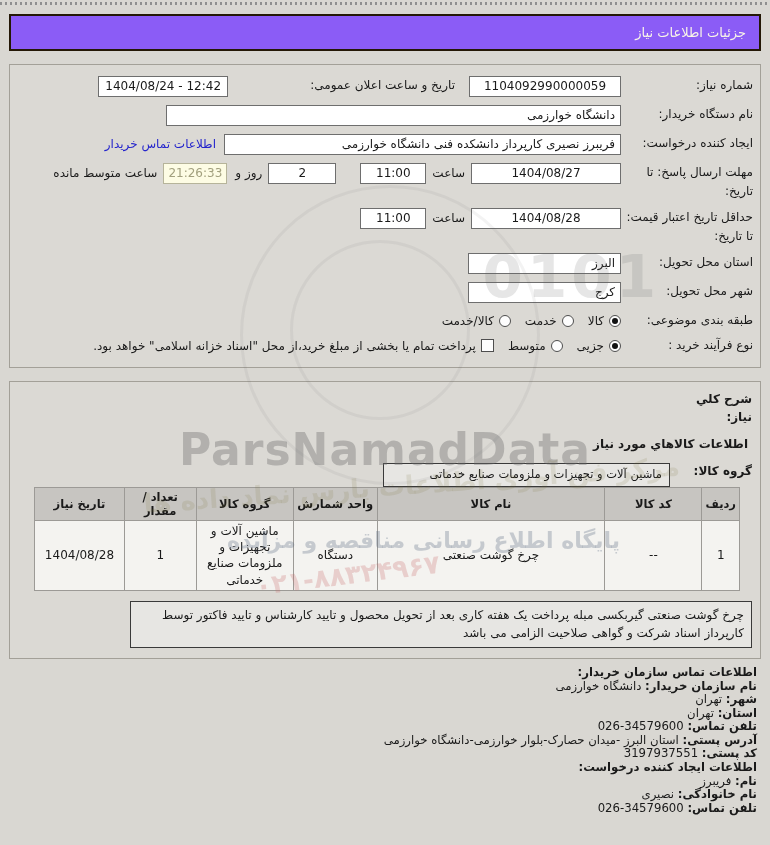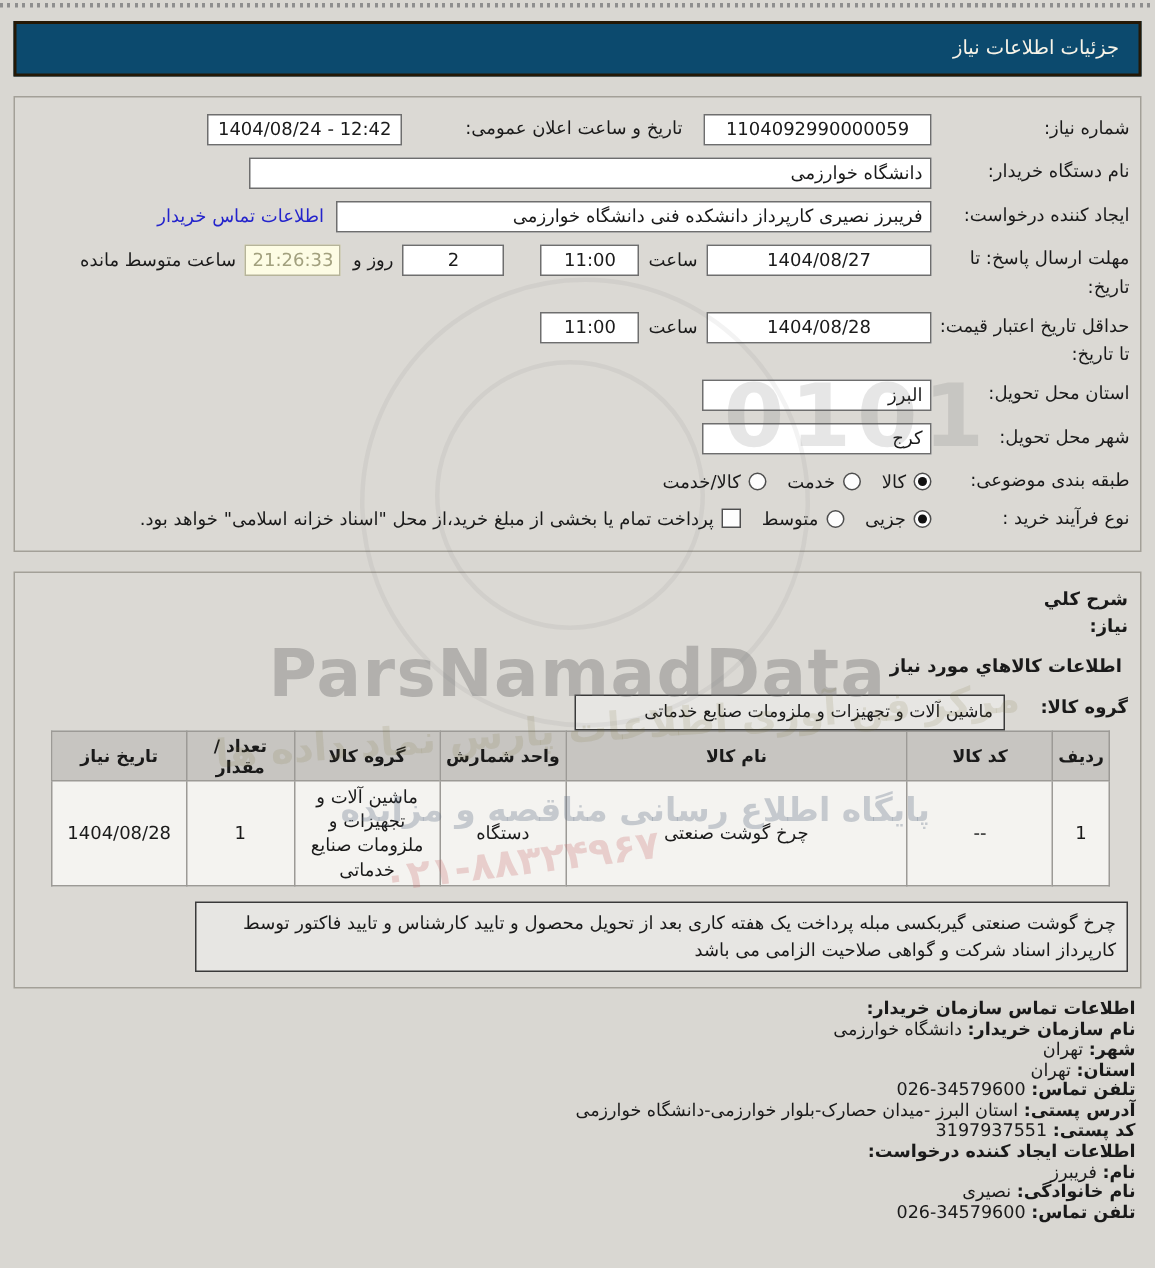--- a/index.html
+++ b/index.html
@@ -13,21 +13,21 @@
     overflow: hidden;
     position: relative;
   }
   .dotline {
     height: 3px; margin-top: 2px;
     background-image: repeating-linear-gradient(90deg, #8f8f8f 0 2px, transparent 2px 5px);
   }
   .titlebar {
     margin: 9px 9px 0 9px;
     height: 37px;
-    background: #0c4a6e;
+    background: #8b5cf6;
     border: 2px solid #241806;
     color: #f8f4e8;
     line-height: 33px;
     padding-right: 13px;
     font-size: 13px;
   }
   .box {
     margin: 13px 9px 0 9px;
     border: 1px solid #a3a098;
     background: rgba(255,255,255,0.06);
@@ -47,21 +47,21 @@
     padding: 0 5px;
     overflow: hidden; white-space: nowrap;
     font-size: 12px;
   }
   .num { text-align: center; direction: ltr; }
   .rval { text-align: right; }
   .w152 { width: 152px; } .w130 { width: 130px; } .w455 { width: 455px; }
   .w397 { width: 397px; } .w150 { width: 150px; } .w66 { width: 66px; }
   .w68 { width: 68px; } .w153 { width: 153px; }
   .gap6 { margin-right: 6px; } .gap8 { margin-right: 8px; }
-  .gap14 { margin-right: 14px; } .gap24 { margin-right: 24px; } .gap78 { margin-right: 38px; }
+  .gap14 { margin-right: 14px; } .gap24 { margin-right: 24px; } .gap78 { margin-right: 78px; }
   .inline-lbl { line-height: 21px; white-space: nowrap; }
   .blink { color: #2424cc; line-height: 21px; white-space: nowrap; cursor: pointer; }
   .countdown {
     background: #fdfce4; border: 1px solid #b6b49a; color: #a2a07e;
     height: 21px; line-height: 19px; width: 64px; text-align: center; direction: ltr;
   }
   .ropt { display: inline-flex; align-items: center; margin-left: 14px; line-height: 20px; }
   .radio {
     width: 12px; height: 12px; border-radius: 50%;
     border: 1px solid #4e4e4e; background: #fdfdfd;

